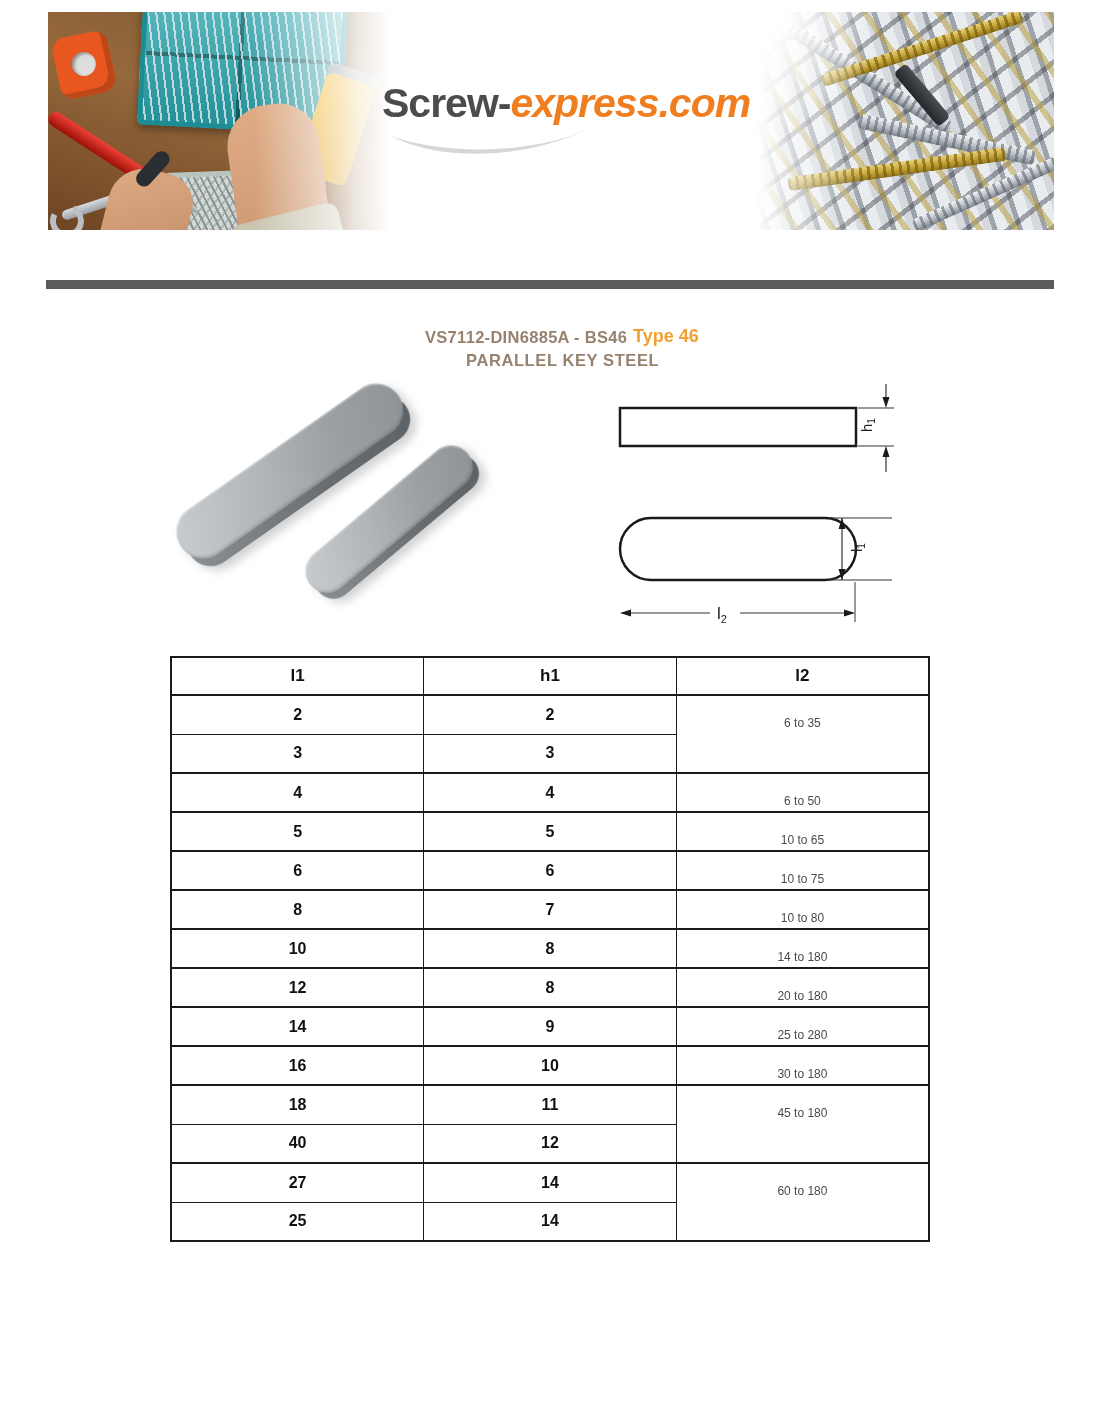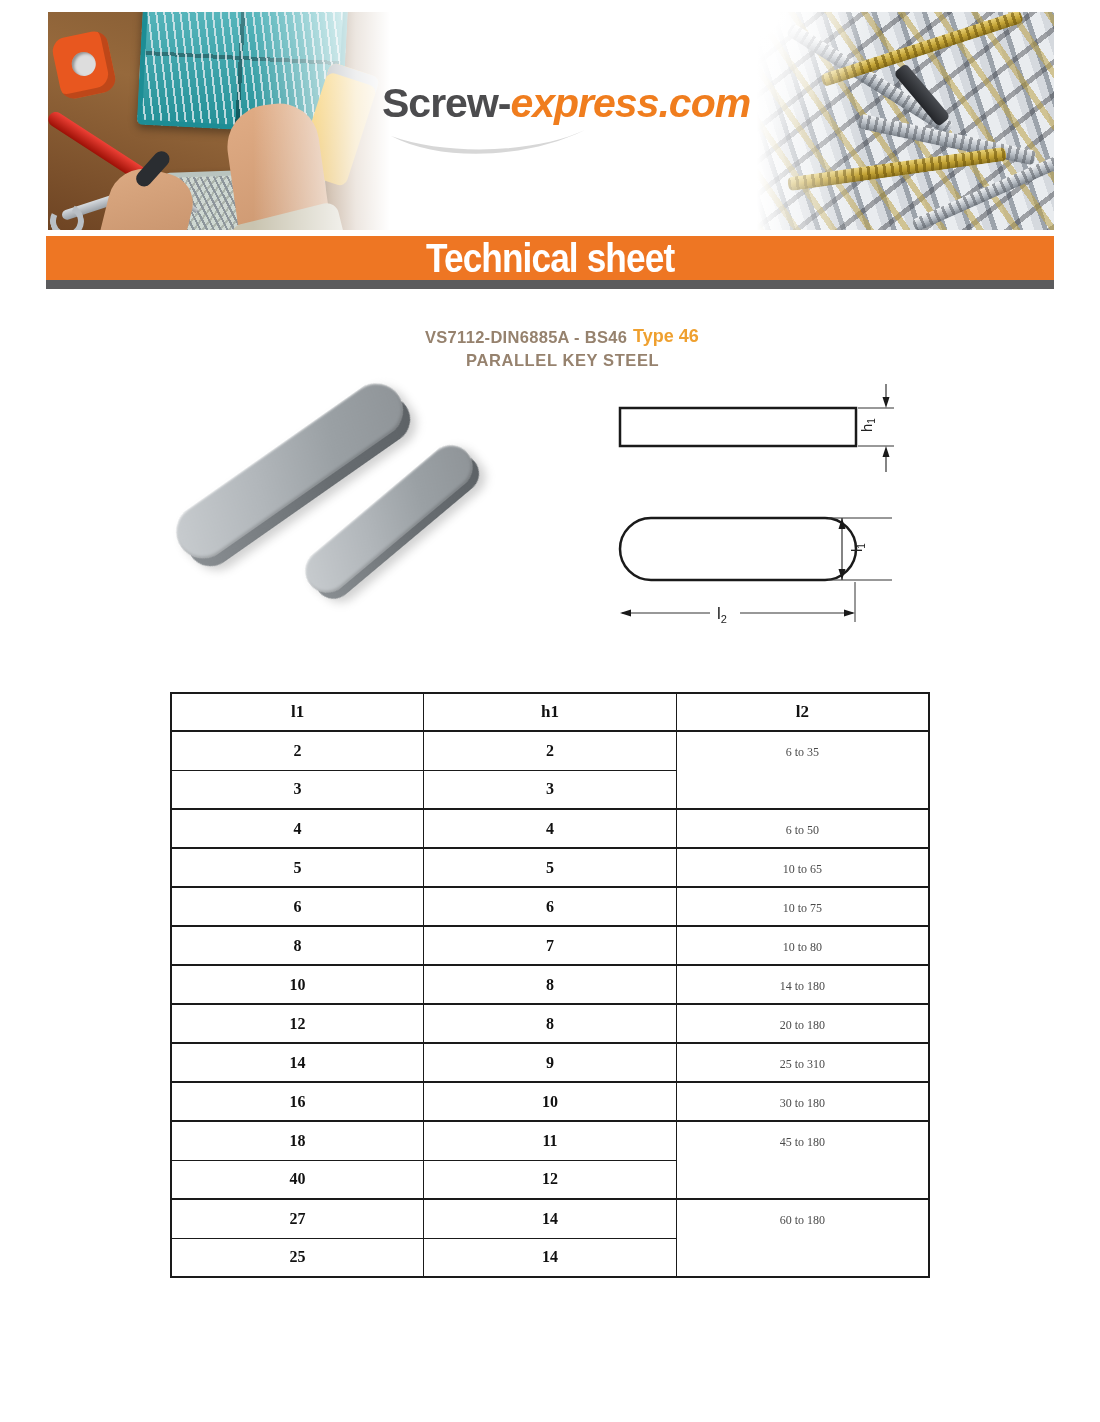--- a/index.html
+++ b/index.html
@@ -103,27 +103,27 @@
     background:linear-gradient(115deg,#c9cdd0 0%,#b1b6ba 38%,#9aa0a4 68%,#8e9397 100%);
     box-shadow:inset 0 1px 2px rgba(255,255,255,.7), inset 0 -2px 3px rgba(0,0,0,.18);}
   .key-long{left:10px;top:71px;width:265px;height:64px;transform:rotate(-35deg);}
   .key-short{left:139px;top:124px;width:205px;height:52px;transform:rotate(-40deg);}
 
   
   .drawings{position:absolute;left:600px;top:368px;}
   .drawings text{font-family:"Liberation Sans",sans-serif;fill:#222;}
 
   
-  .table-wrap{position:absolute;left:170px;top:680px;width:760px;font-family:Liberation Serif, serif;}
+  .table-wrap{position:absolute;left:170px;top:644px;width:760px;}
   table.spec{border-collapse:collapse;width:760px;table-layout:fixed;border:2px solid var(--line);}
   table.spec th{border:1px solid var(--line);border-bottom:2px solid var(--line);
     height:38px;font-size:17px;font-weight:700;color:#111;text-align:center;}
   table.spec td{border:1px solid var(--line);text-align:center;}
   table.spec td.num{height:39px;font-size:16px;font-weight:700;color:#111;}
-  table.spec td.range{font-size:12px;font-weight:400;color:#4a4a4a;vertical-align:top;padding-top:13px;}
+  table.spec td.range{font-size:12px;font-weight:400;color:#4a4a4a;vertical-align:top;padding-top:20px;}
   table.spec tr.group-start td{border-top:2px solid var(--line);}
 
   
   .footer-bar{position:absolute;left:48px;top:1384px;width:1006px;height:38px;background:var(--footer-gray);
     border-top:2px solid #97979a;display:flex;align-items:center;justify-content:flex-end;padding-right:26px;}
   .footer-email{color:#fff;font-size:20px;font-weight:700;letter-spacing:-.2px;
     display:inline-block;transform:scaleX(.93);transform-origin:right center;text-decoration:none;}
 </style>
 </head>
 <body>
@@ -155,23 +155,20 @@
     <div class="pile"></div>
     <div class="screwbar silver" style="left:18px;top:60px;width:190px;height:14px;transform:rotate(32deg);"></div>
     <div class="screwbar gold" style="left:60px;top:30px;width:210px;height:13px;transform:rotate(-18deg);"></div>
     <div class="screwbar silver" style="left:100px;top:120px;width:180px;height:15px;transform:rotate(12deg);"></div>
     <div class="screwbar gold" style="left:30px;top:150px;width:220px;height:14px;transform:rotate(-8deg);"></div>
     <div class="screwbar dark" style="left:130px;top:75px;width:70px;height:16px;transform:rotate(50deg);"></div>
     <div class="screwbar silver" style="left:150px;top:175px;width:160px;height:13px;transform:rotate(-24deg);"></div>
     <div class="fade"></div>
   </div>
 
-  <div class="banner">
-    <span class="banner-title">Technical sheet</span>
-  </div>
   <div class="banner-strip"></div>
 
   <div class="title-ref">VS7112-DIN6885A - BS46</div>
   <div class="title-type">Type 46</div>
   <div class="title-name">PARALLEL KEY STEEL</div>
 
   <div class="product-photo">
     <div class="key key-long">
       <div class="side"></div>
       <div class="face"></div>
@@ -264,21 +261,21 @@
             <td class="range">14 to 180</td>
           </tr>
           <tr class="group-start">
             <td class="num">12</td>
             <td class="num">8</td>
             <td class="range">20 to 180</td>
           </tr>
           <tr class="group-start">
             <td class="num">14</td>
             <td class="num">9</td>
-            <td class="range">25 to 310</td>
+            <td class="range">25 to 280</td>
           </tr>
           <tr class="group-start">
             <td class="num">16</td>
             <td class="num">10</td>
             <td class="range">30 to 180</td>
           </tr>
           <tr class="group-start">
             <td class="num">18</td>
             <td class="num">11</td>
             <td class="range" rowspan="2">45 to 180</td>

